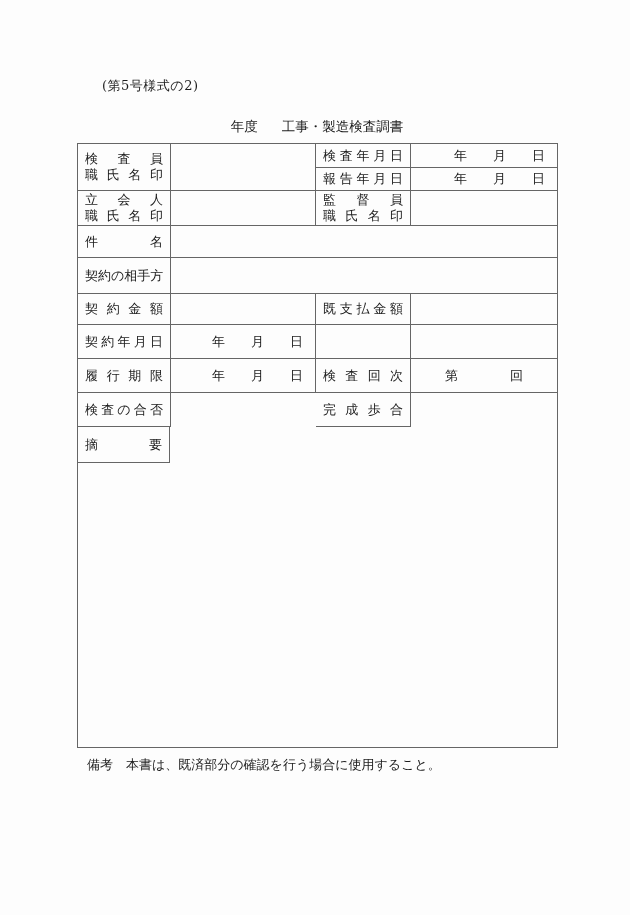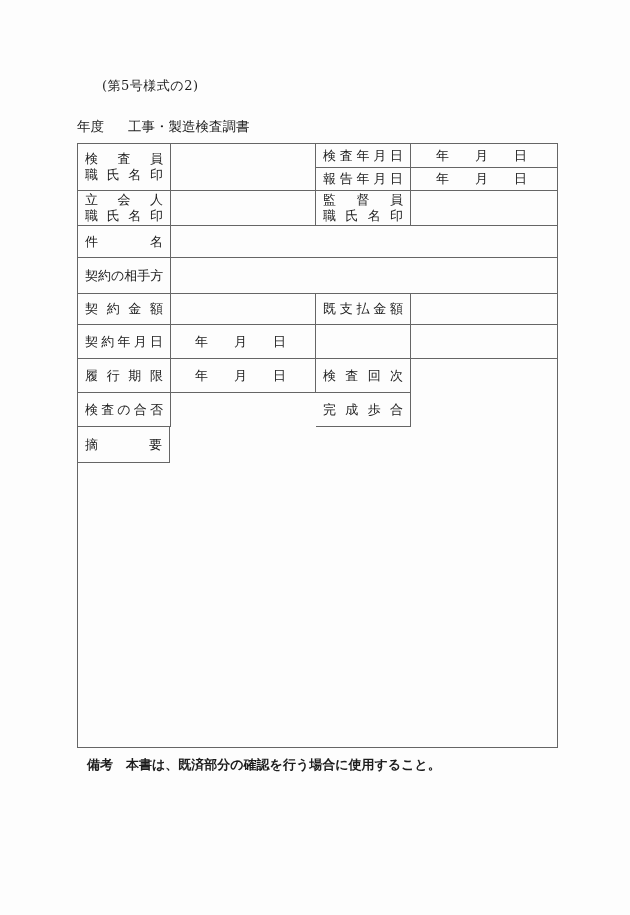--- a/index.html
+++ b/index.html
@@ -5,21 +5,21 @@
   html,body{margin:0;padding:0;}
   body{
     width:630px;height:915px;position:relative;
     background:#fdfdfd;
     font-family:"DejaVu Serif","Liberation Serif",serif;
     color:#1c1c1c;
     -webkit-font-smoothing:antialiased;
   }
   .page{position:absolute;inset:0;}
   .form-number{position:absolute;left:74px;top:77px;font-size:13px;letter-spacing:0.5px;margin-left:28px;}
-  .doc-title{position:absolute;left:77px;top:118px;width:480px;font-size:13.5px;white-space:nowrap;}
+  .doc-title{position:absolute;left:77px;top:118px;width:480px;text-align:center;font-size:13.5px;white-space:nowrap;}
   .doc-title .yr{margin-right:24px;}
   .form-table{
     position:absolute;left:77px;top:143px;
     display:grid;
     grid-template-columns:93px 145px 95px 146px;
     grid-template-rows:24px 23px 35px 32px 36px 31px 34px 34px 34px 320px;
     border:1px solid #666;
     background:transparent;
   }
   .cell{
@@ -30,29 +30,29 @@
     box-sizing:border-box;
     overflow:hidden;
     padding:0 7px;
   }
   .no-r{border-right:none;}
   .no-b{border-bottom:none;}
   .two-line{flex-direction:column;justify-content:center;line-height:16px;}
   .j{display:flex;justify-content:space-between;width:100%;}
   .val{display:block;width:100%;white-space:nowrap;}
   .ctr{text-align:center;}
-  .rgt{text-align:center;padding-right:5px;}
+  .rgt{text-align:right;padding-right:5px;}
   .memo-region{position:relative;padding:0;}
   .memo-box{
     position:absolute;left:0;top:0;width:92px;height:36px;
     border-right:1px solid #666;border-bottom:1px solid #666;
     display:flex;align-items:center;box-sizing:border-box;
     padding:0 7px;font-size:13px;
   }
-  .note{position:absolute;left:87px;top:756px;font-size:13px;white-space:nowrap;font-weight:bold;}
+  .note{position:absolute;left:87px;top:756px;font-size:13px;white-space:nowrap;}
 </style>
 </head>
 <body>
 
 <div class="page">
 
   <div class="form-number">(第5号様式の2)</div>
 
   <div class="doc-title">
     <span class="yr">年度</span><span>工事・製造検査調書</span>
@@ -194,20 +194,23 @@
     <div class="cell" style="grid-column:2;grid-row:8;">
       <span class="val rgt">年　　月　　日</span>
     </div>
     <div class="cell" style="grid-column:3;grid-row:8;">
       <span class="j">
           <span>検</span>
           <span>査</span>
           <span>回</span>
           <span>次</span>
         </span>
+    </div>
+    <div class="cell no-r" style="grid-column:4;grid-row:8;">
+      <span class="val ctr">第　　　　回</span>
     </div>
 
     <div class="cell" style="grid-column:1;grid-row:9;">
       <span class="j">
           <span>検</span>
           <span>査</span>
           <span>の</span>
           <span>合</span>
           <span>否</span>
         </span>

